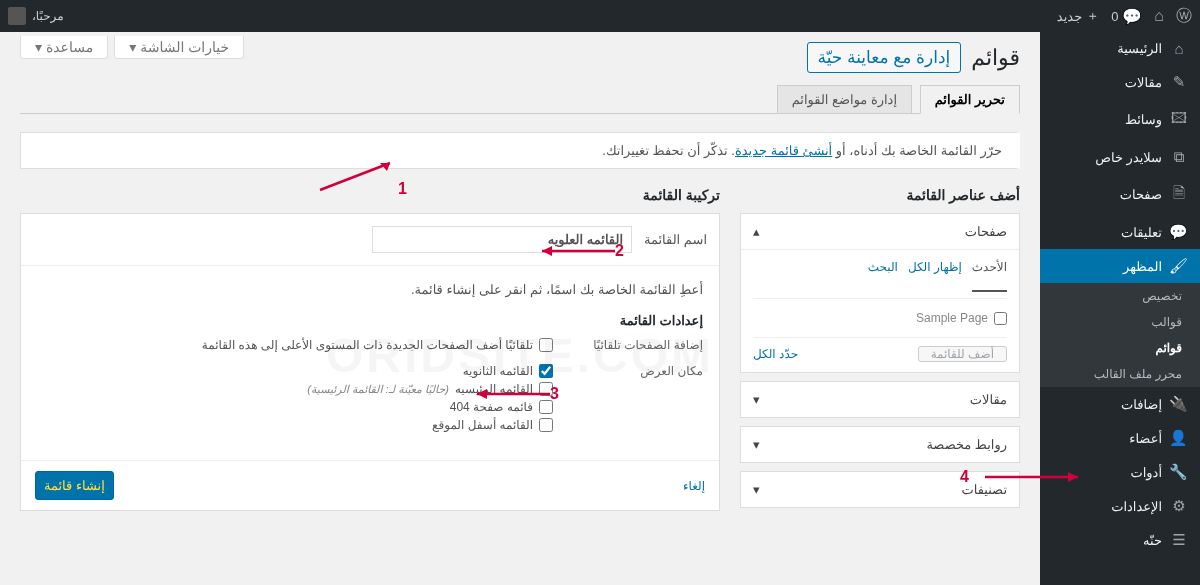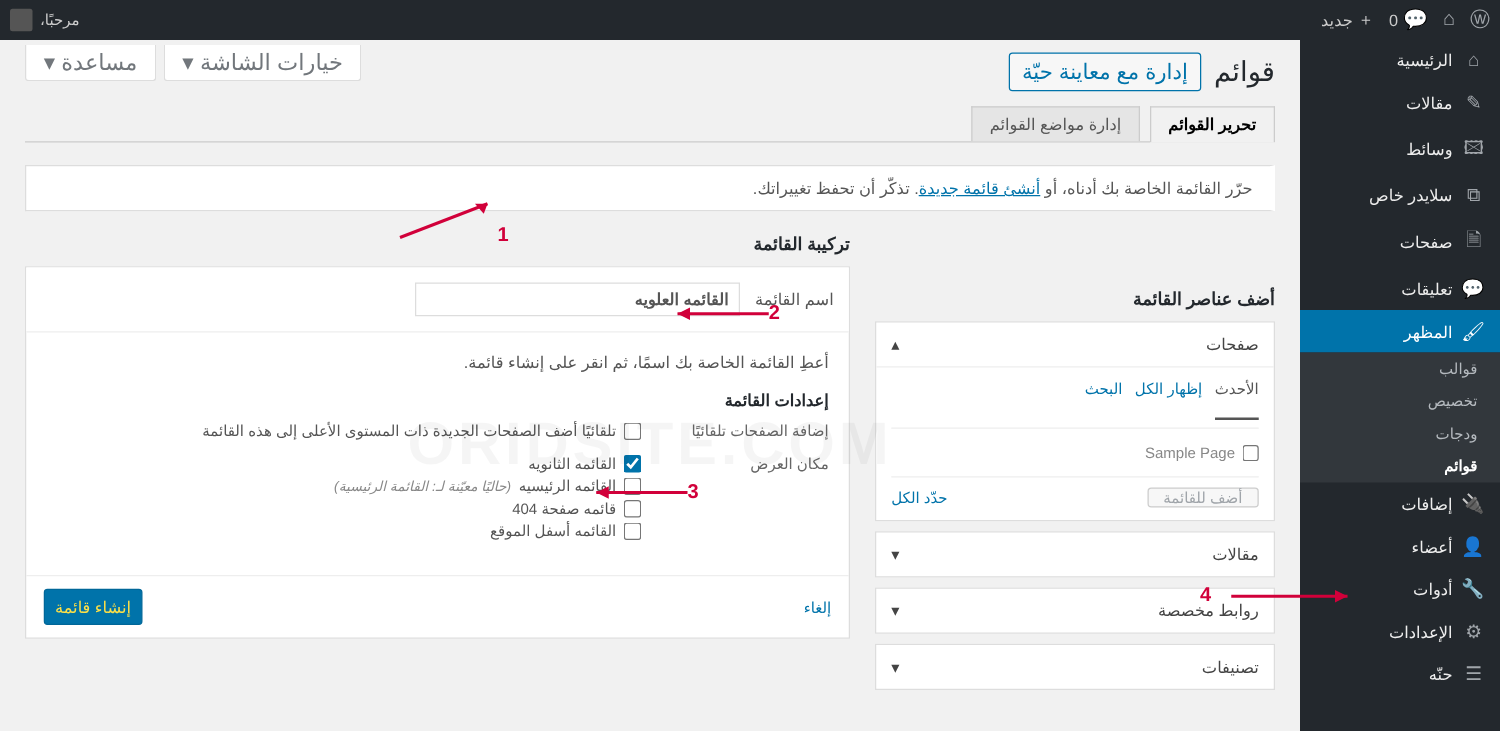--- a/index.html
+++ b/index.html
@@ -22,31 +22,31 @@
 .sidebar .submenu { background: #32373c; }
 .sidebar .submenu li { padding: 6px 18px 6px 12px; font-size: 12px; color: #b4b9be; display: block; }
 .sidebar .submenu li.current { color: #fff; font-weight: bold; }
 
 
 .main { position: absolute; top: 32px; right: 160px; left: 0; bottom: 0; background: #f1f1f1; padding: 10px 20px; overflow: hidden; }
 .page-head { display: flex; align-items: center; gap: 10px; margin-bottom: 12px; }
 .page-title { font-size: 22px; font-weight: 400; color: #23282d; }
 .live-btn { border: 1px solid #0073aa; color: #0073aa; background: #f7f7f7; padding: 4px 10px; border-radius: 3px; font-size: 17px; cursor: pointer; }
 .screen-meta { position: absolute; top: 4px; left: 20px; display: flex; gap: 6px; }
-.screen-tab { background: #fff; border: 1px solid #ddd; border-top: none; padding: 3px 14px; font-size: 18px; color: #72777c; cursor: pointer; border-radius: 0 0 3px 3px; }
+.screen-tab { background: #fff; border: 1px solid #ddd; border-top: none; padding: 3px 14px; font-size: 14px; color: #72777c; cursor: pointer; border-radius: 0 0 3px 3px; }
 
 .nav-tabs { border-bottom: 1px solid #ccc; margin-bottom: 14px; }
 .nav-tab { display: inline-block; padding: 6px 14px; background: #e5e5e5; border: 1px solid #ccc; border-bottom: none; margin-left: 4px; color: #555; font-size: 13px; cursor: pointer; }
 .nav-tab.active { background: #f1f1f1; border-bottom: 1px solid #f1f1f1; margin-bottom: -1px; color: #000; font-weight: bold; }
 
 .notice { background: #fff; border: 1px solid #ddd; border-right: 4px solid #fff; padding: 10px 14px; margin-bottom: 18px; font-size: 13px; color: #555; margin-top: 18px; }
 .notice a { color: #0073aa; text-decoration: underline; }
 
 .cols { display: flex; gap: 20px; }
-.col-side { width: 320px; margin-top: 44px; }
+.col-side { width: 280px; }
 .col-main { flex: 1; }
 
 .h3 { font-size: 14px; font-weight: bold; color: #23282d; margin-bottom: 10px; }
 
 .accordion { border: 1px solid #ddd; background: #fff; margin-bottom: 8px; }
 .acc-head { padding: 10px 12px; font-size: 13px; display: flex; justify-content: space-between; align-items: center; cursor: pointer; border-bottom: 1px solid #eee; }
 .acc-head:last-child { border-bottom: none; }
 .acc-body { padding: 10px 12px; font-size: 12px; }
 .acc-tabs { display: flex; gap: 10px; font-size: 12px; border-bottom: 1px solid #eee; padding-bottom: 6px; margin-bottom: 8px; }
 .acc-tabs span { color: #0073aa; cursor: pointer; }
@@ -127,24 +127,24 @@
       </li>
       <li>
         <span class="mi">💬</span>
         <span>تعليقات</span>
       </li>
       <li class="active">
         <span class="mi">🖌</span>
         <span>المظهر</span>
       </li>
       <ul class="submenu">
+        <li>تخصيص</li>
         <li>قوالب</li>
-        <li>تخصيص</li>
-        <li>ودجات</li>
         <li class="current">قوائم</li>
+        <li>محرر ملف القالب</li>
       </ul>
       <li>
         <span class="mi">🔌</span>
         <span>إضافات</span>
       </li>
       <li>
         <span class="mi">👤</span>
         <span>أعضاء</span>
       </li>
       <li>

